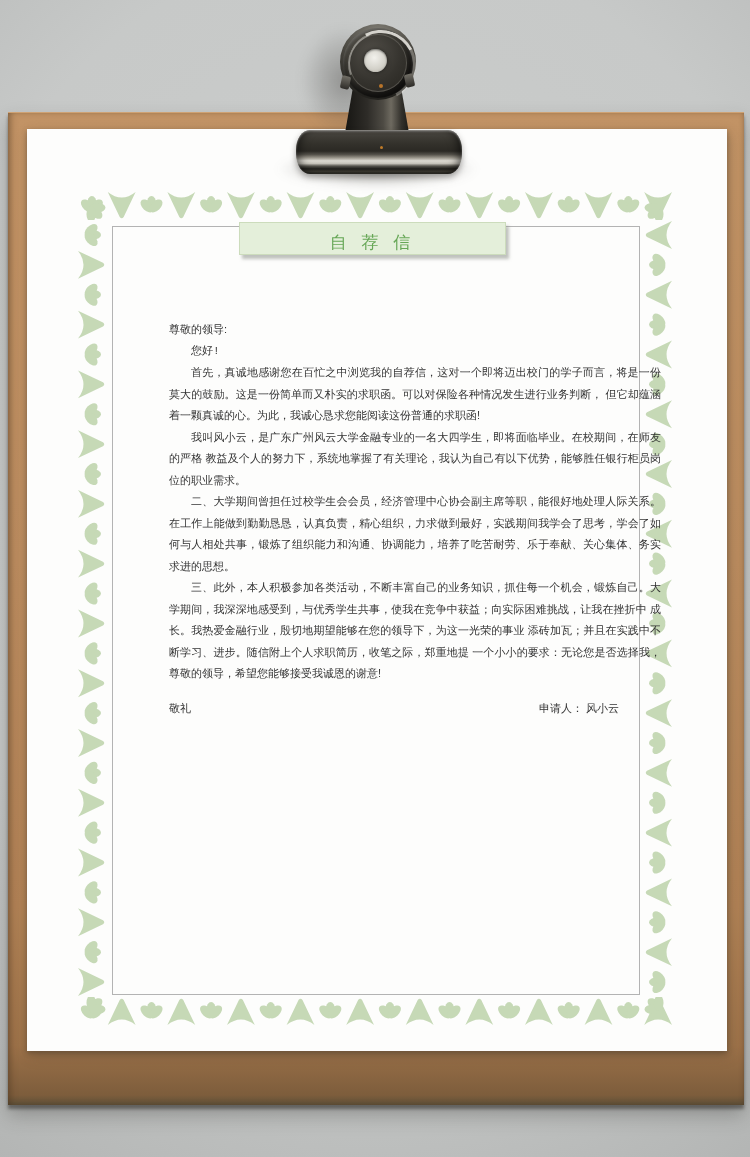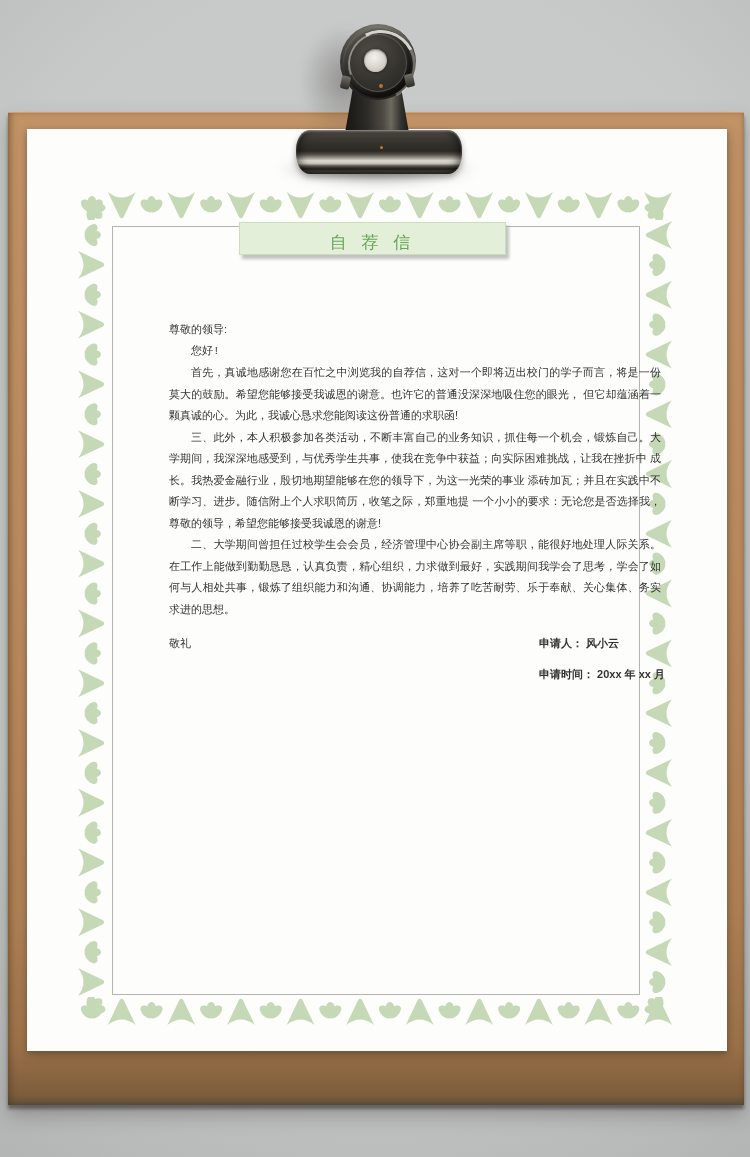--- a/index.html
+++ b/index.html
@@ -51,21 +51,21 @@
     margin-left:36px;
   }
   .letter-body p{margin:0;}
   .para{text-indent:2em;}
   .greeting{text-indent:2em;font-family:Liberation Mono, monospace;}
   .mt-a{margin-top:16px;} .mt-b{margin-top:12px;} .mt-c{margin-top:21px;}
   .mt-d{margin-top:15px;}
   .cizhi{text-indent:2em;margin-top:11px;}
   .sig-row{position:relative;margin-top:13px;height:21.5px;}
   .date-row{margin-top:9px;}
-  .sig-right{position:absolute;left:370px;top:0;white-space:nowrap;font-weight:bold;}
+  .sig-right{position:absolute;left:370px;top:0;white-space:nowrap;}
   
   .clip-wall-shadow{
     left:300px;top:26px;width:90px;height:110px;border-radius:50%;
     background:radial-gradient(closest-side,rgba(55,53,50,.38),rgba(55,53,50,0));
     filter:blur(5px);
   }
   .clip-bar-shadow{
     left:276px;top:150px;width:202px;height:38px;border-radius:50%;
     background:radial-gradient(closest-side,rgba(58,56,50,.45),rgba(58,56,50,0));
     filter:blur(4px);
@@ -238,29 +238,27 @@
 
   <div class="abs inner-frame"></div>
 
   <div class="abs title-box">
     <span>自 荐 信</span>
   </div>
 
   <div class="abs letter-body">
     <p class="salutation">尊敬的领导:</p>
     <p class="greeting">您好!</p>
-    <p class="para">首先，真诚地感谢您在百忙之中浏览我的自荐信，这对一个即将迈出校门的学子而言，将是一份莫大的鼓励。希望您能够接受我诚恩的谢意。也许它的普通没深深地吸住您的眼光， 但它却蕴涵着一颗真诚的心。为此，我诚心恳求您能阅读这份普通的求职函!</p>
+    <p class="para">首先，真诚地感谢您在百忙之中浏览我的自荐信，这对一个即将迈出校门的学子而言，将是一份莫大的鼓励。这是一份简单而又朴实的求职函。可以对保险各种情况发生进行业务判断， 但它却蕴涵着一颗真诚的心。为此，我诚心恳求您能阅读这份普通的求职函!</p>
+    <p class="para mt-a">我叫风小云，是广东广州风云大学金融专业的一名大四学生，即将面临毕业。在校期间，在师友的严格 教益及个人的努力下，系统地掌握了有关理论，我认为自己有以下优势，能够胜任银行柜员岗位的职业需求。</p>
+    <p class="para mt-c">二、大学期间曾担任过校学生会会员，经济管理中心协会副主席等职，能很好地处理人际关系。在工作上能做到勤勤恳恳，认真负责，精心组织，力求做到最好，实践期间我学会了思考，学会了如何与人相处共事，锻炼了组织能力和沟通、协调能力，培养了吃苦耐劳、乐于奉献、关心集体、务实求进的思想。</p>
     <p class="para mt-d">三、此外，本人积极参加各类活动，不断丰富自己的业务知识，抓住每一个机会，锻炼自己。大学期间，我深深地感受到，与优秀学生共事，使我在竞争中获益；向实际困难挑战，让我在挫折中 成长。我热爱金融行业，殷切地期望能够在您的领导下，为这一光荣的事业 添砖加瓦；并且在实践中不断学习、进步。随信附上个人求职简历，收笔之际，郑重地提 一个小小的要求：无论您是否选择我，尊敬的领导，希望您能够接受我诚恩的谢意!</p>
-    <p class="para mt-c">二、大学期间曾担任过校学生会会员，经济管理中心协会副主席等职，能很好地处理人际关系。在工作上能做到勤勤恳恳，认真负责，精心组织，力求做到最好，实践期间我学会了思考，学会了如何与人相处共事，锻炼了组织能力和沟通、协调能力，培养了吃苦耐劳、乐于奉献、关心集体、务实求进的思想。</p>
     <div class="sig-row">
       <span>敬礼</span>
       <span class="sig-right"><span>申请人：</span> <span>风小云</span></span>
-    </div>
-    <div class="sig-row date-row">
-      <span class="sig-right"><span>申请时间：</span> <span>20xx 年 xx 月</span></span>
     </div>
   </div>
 </div>
 
 <div>
   <div class="abs clip-wall-shadow"></div>
   <div class="abs clip-bar-shadow"></div>
   <div class="abs clip-neck"></div>
   <div class="abs clip-flange"></div>
   <div class="abs clip-knob"></div>

